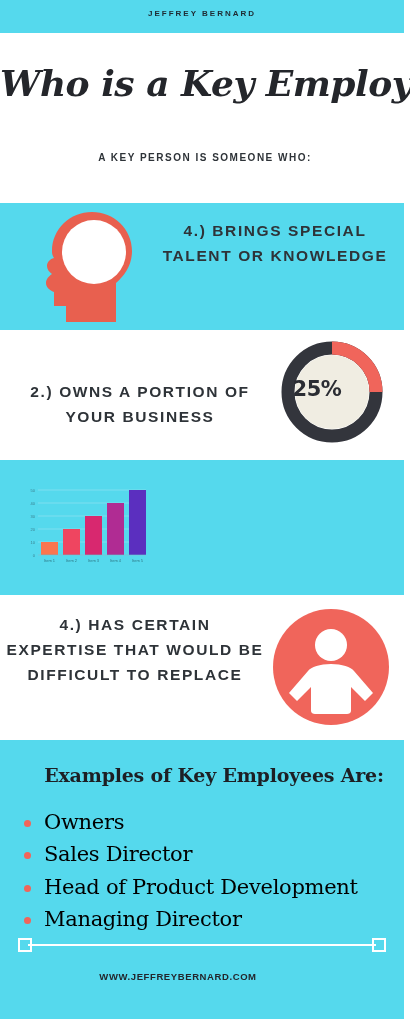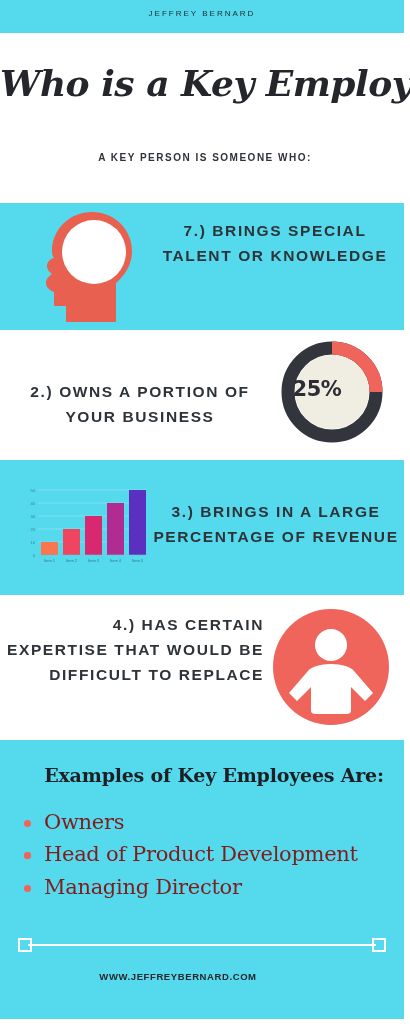--- a/index.html
+++ b/index.html
@@ -36,21 +36,21 @@
     top: 0;
     height: 33px;
   }
   #brand-name {
     position: absolute;
     top: 9px;
     left: 0;
     width: 404px;
     text-align: center;
     font-size: 8px;
-    font-weight: normal;
+    font-weight: bold;
     letter-spacing: 2.0px;
     color: #1f2a32;
   }
 
   
   #band-title {
     top: 33px;
     height: 170px;
   }
   #main-title {
@@ -111,21 +111,21 @@
   #item-3-text {
     top: 499px;
     left: 150px;
     width: 252px;
     text-align: center;
   }
   #item-4-text {
     top: 612px;
     left: 6px;
     width: 258px;
-    text-align: right;
+    text-align: center;
   }
 
   
   #brain-icon {
     position: absolute;
     top: 210px;
     left: 40px;
     width: 100px;
     height: 112px;
   }
@@ -191,21 +191,21 @@
     padding: 0;
     list-style: none;
   }
   #examples-list li {
     position: relative;
     padding-left: 26px;
     margin-bottom: 3px;
     font-family: "DejaVu Serif", serif;
     font-size: 21px;
     line-height: 1.40;
-    color: #7f1d1d;
+    color: #000000;
     letter-spacing: -0.3px;
     white-space: nowrap;
   }
   #examples-list li .bullet {
     position: absolute;
     left: 6px;
     top: 12px;
     width: 7px;
     height: 7px;
     border-radius: 50%;
@@ -277,21 +277,21 @@
              L14 82
              C9 80 6 77 6 73
              C6 69 9 66 12 64
              C9 62 7 59 7 56
              C7 52 10 49 14 48
              C12 45 12 42 12 41
              C12 19 30 2 52 2 Z" fill="#E8604F"></path>
     <circle cx="54" cy="42" r="32" fill="#FFFFFF"></circle>
   </svg>
 
-  <div class="item-text" id="item-1-text">7.) BRINGS SPECIAL TALENT OR KNOWLEDGE</div>
+  <div class="item-text" id="item-1-text">4.) BRINGS SPECIAL TALENT OR KNOWLEDGE</div>
 
   <div class="band white" id="band-2"></div>
 
   <div class="item-text" id="item-2-text">2.) OWNS A PORTION OF YOUR BUSINESS</div>
 
   <svg id="donut-icon" viewBox="0 0 102 102">
     <circle cx="51" cy="51" r="44" fill="none" stroke="#33353C" stroke-width="13"></circle>
     <path d="M51 7 A44 44 0 0 1 95 51" fill="none" stroke="#F0655B" stroke-width="13"></path>
     <circle cx="51" cy="51" r="37" fill="#F0EDE2"></circle>
   </svg>
@@ -328,21 +328,20 @@
     <line x1="20" y1="77" x2="128" y2="77" stroke="#5FB9CC" stroke-width="0.7"></line>
     <g fill="#2F7A88" font-family="Liberation Sans, sans-serif" font-size="4" text-anchor="middle">
       <text x="31.5" y="84">Item 1</text>
       <text x="53.5" y="84">Item 2</text>
       <text x="75.5" y="84">Item 3</text>
       <text x="97.5" y="84">Item 4</text>
       <text x="119.5" y="84">Item 5</text>
     </g>
   </svg>
 
-  <div class="item-text" id="item-3-text">3.) BRINGS IN A LARGE PERCENTAGE OF REVENUE</div>
 
   <div class="band white" id="band-4"></div>
 
   <div class="item-text" id="item-4-text">4.) HAS CERTAIN EXPERTISE THAT WOULD BE DIFFICULT TO REPLACE</div>
 
   <svg id="person-icon" viewBox="0 0 118 118">
     <circle cx="59" cy="59" r="58" fill="#F0655B"></circle>
     <circle cx="59" cy="37" r="16" fill="#FFFFFF"></circle>
     <path d="M59 56
              C70 56 79 59 82 63
@@ -364,20 +363,21 @@
 
   <div id="examples-heading">Examples of Key Employees Are:</div>
 
   <ul id="examples-list">
     <li>
       <span class="bullet"></span>
       <span>Owners</span>
     </li>
     <li>
       <span class="bullet"></span>
+      <span>Sales Director</span>
     </li>
     <li>
       <span class="bullet"></span>
       <span>Head of Product Development</span>
     </li>
     <li>
       <span class="bullet"></span>
       <span>Managing Director</span>
     </li>
   </ul>

